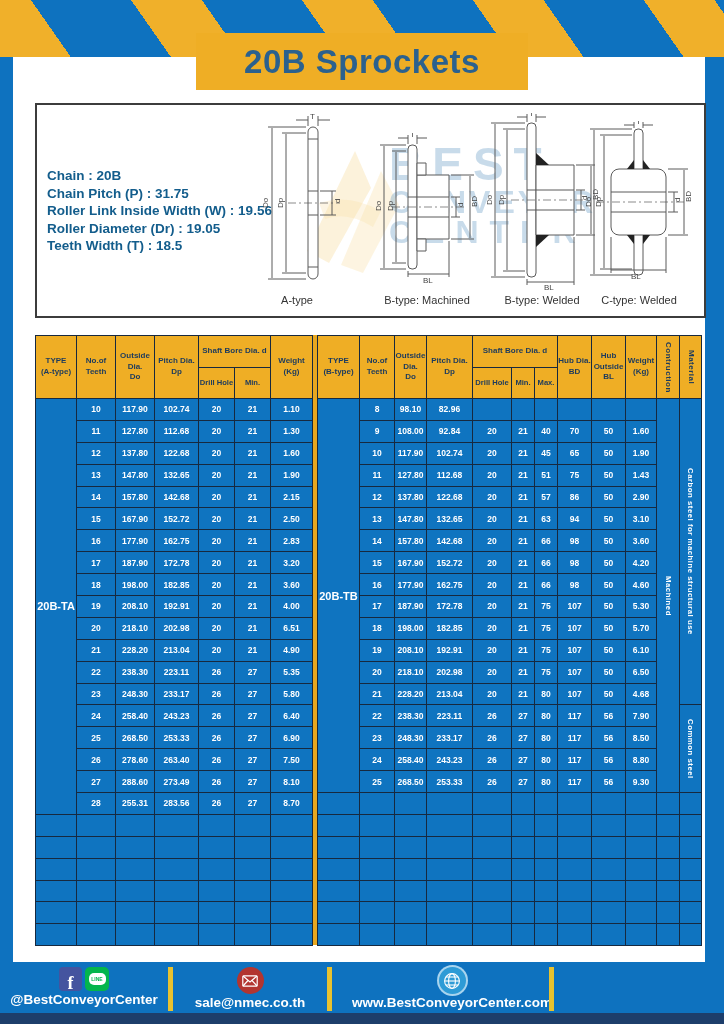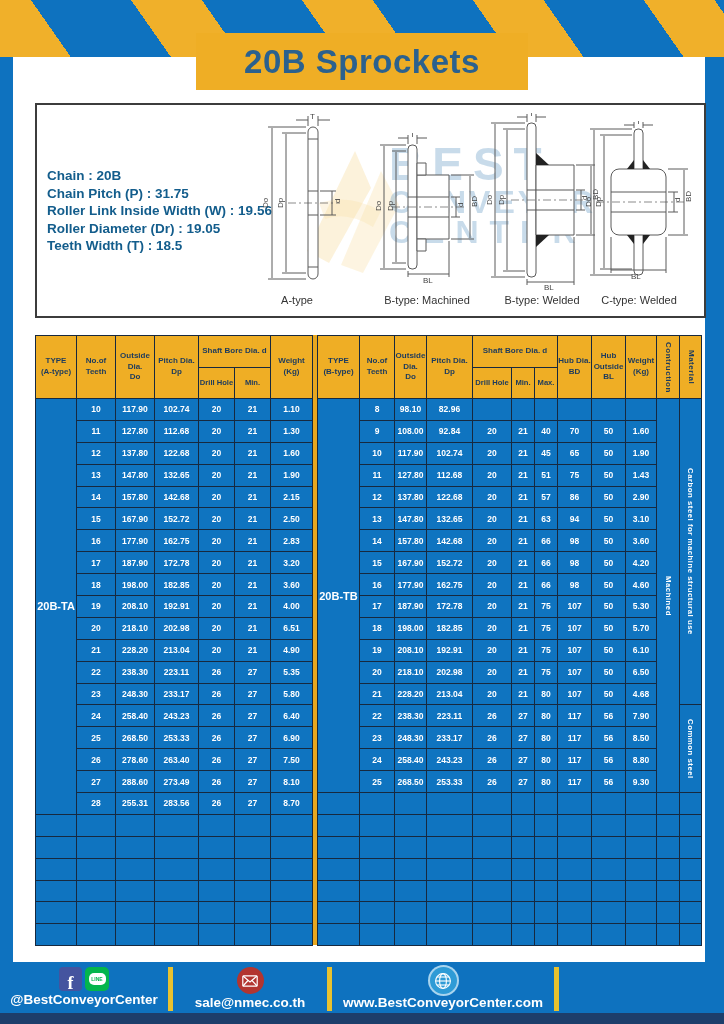--- a/index.html
+++ b/index.html
@@ -897,21 +897,21 @@
           <svg width="16" height="12" viewBox="0 0 16 12" fill="none" stroke="#fff" stroke-width="1.2">
             <rect x="0.8" y="0.8" width="14.4" height="10.4" rx="1"></rect>
             <polyline points="1,1 8,7 15,1"></polyline>
               <polyline points="1,11 6,5.5"></polyline>
               <polyline points="15,11 10,5.5"></polyline>
           </svg>
         </div>
         <div class="f-label">sale@nmec.co.th</div>
       </div>
       <div class="f-sep"></div>
-      <div class="f-item" style="width:222px;">
+      <div class="f-item" style="width:194px;margin-left:23px;">
         <div class="circle-icon globe-ic">
           <svg width="18" height="18" viewBox="0 0 18 18" fill="none" stroke="#fff" stroke-width="1.1">
             <circle cx="9" cy="9" r="7.4"></circle>
             <ellipse cx="9" cy="9" rx="3.4" ry="7.4"></ellipse>
             <line x1="1.6" y1="9" x2="16.4" y2="9"></line>
             <line x1="2.6" y1="5" x2="15.4" y2="5"></line>
             <line x1="2.6" y1="13" x2="15.4" y2="13"></line>
           </svg>
         </div>
         <div class="f-label">www.BestConveyorCenter.com</div>

